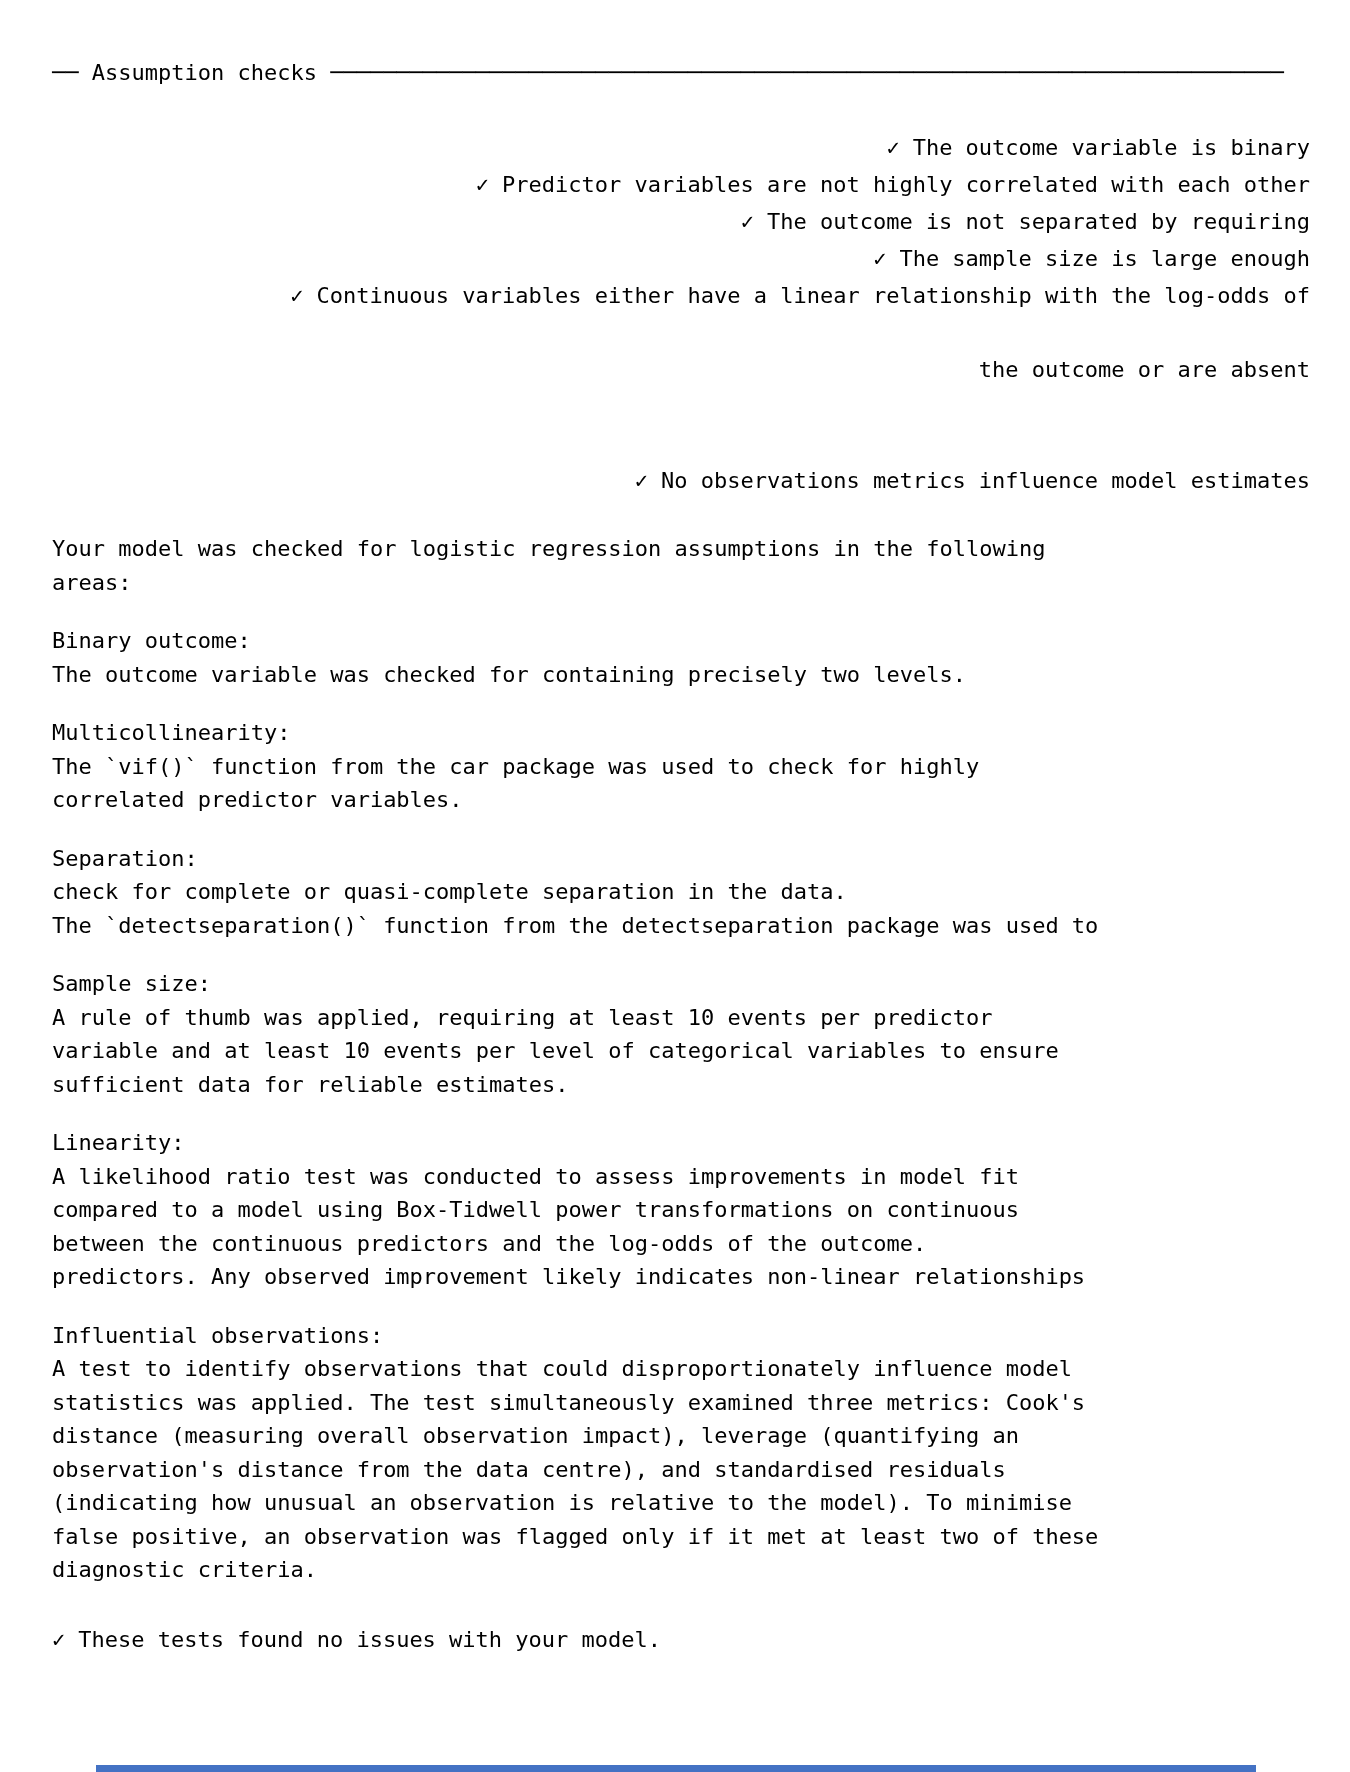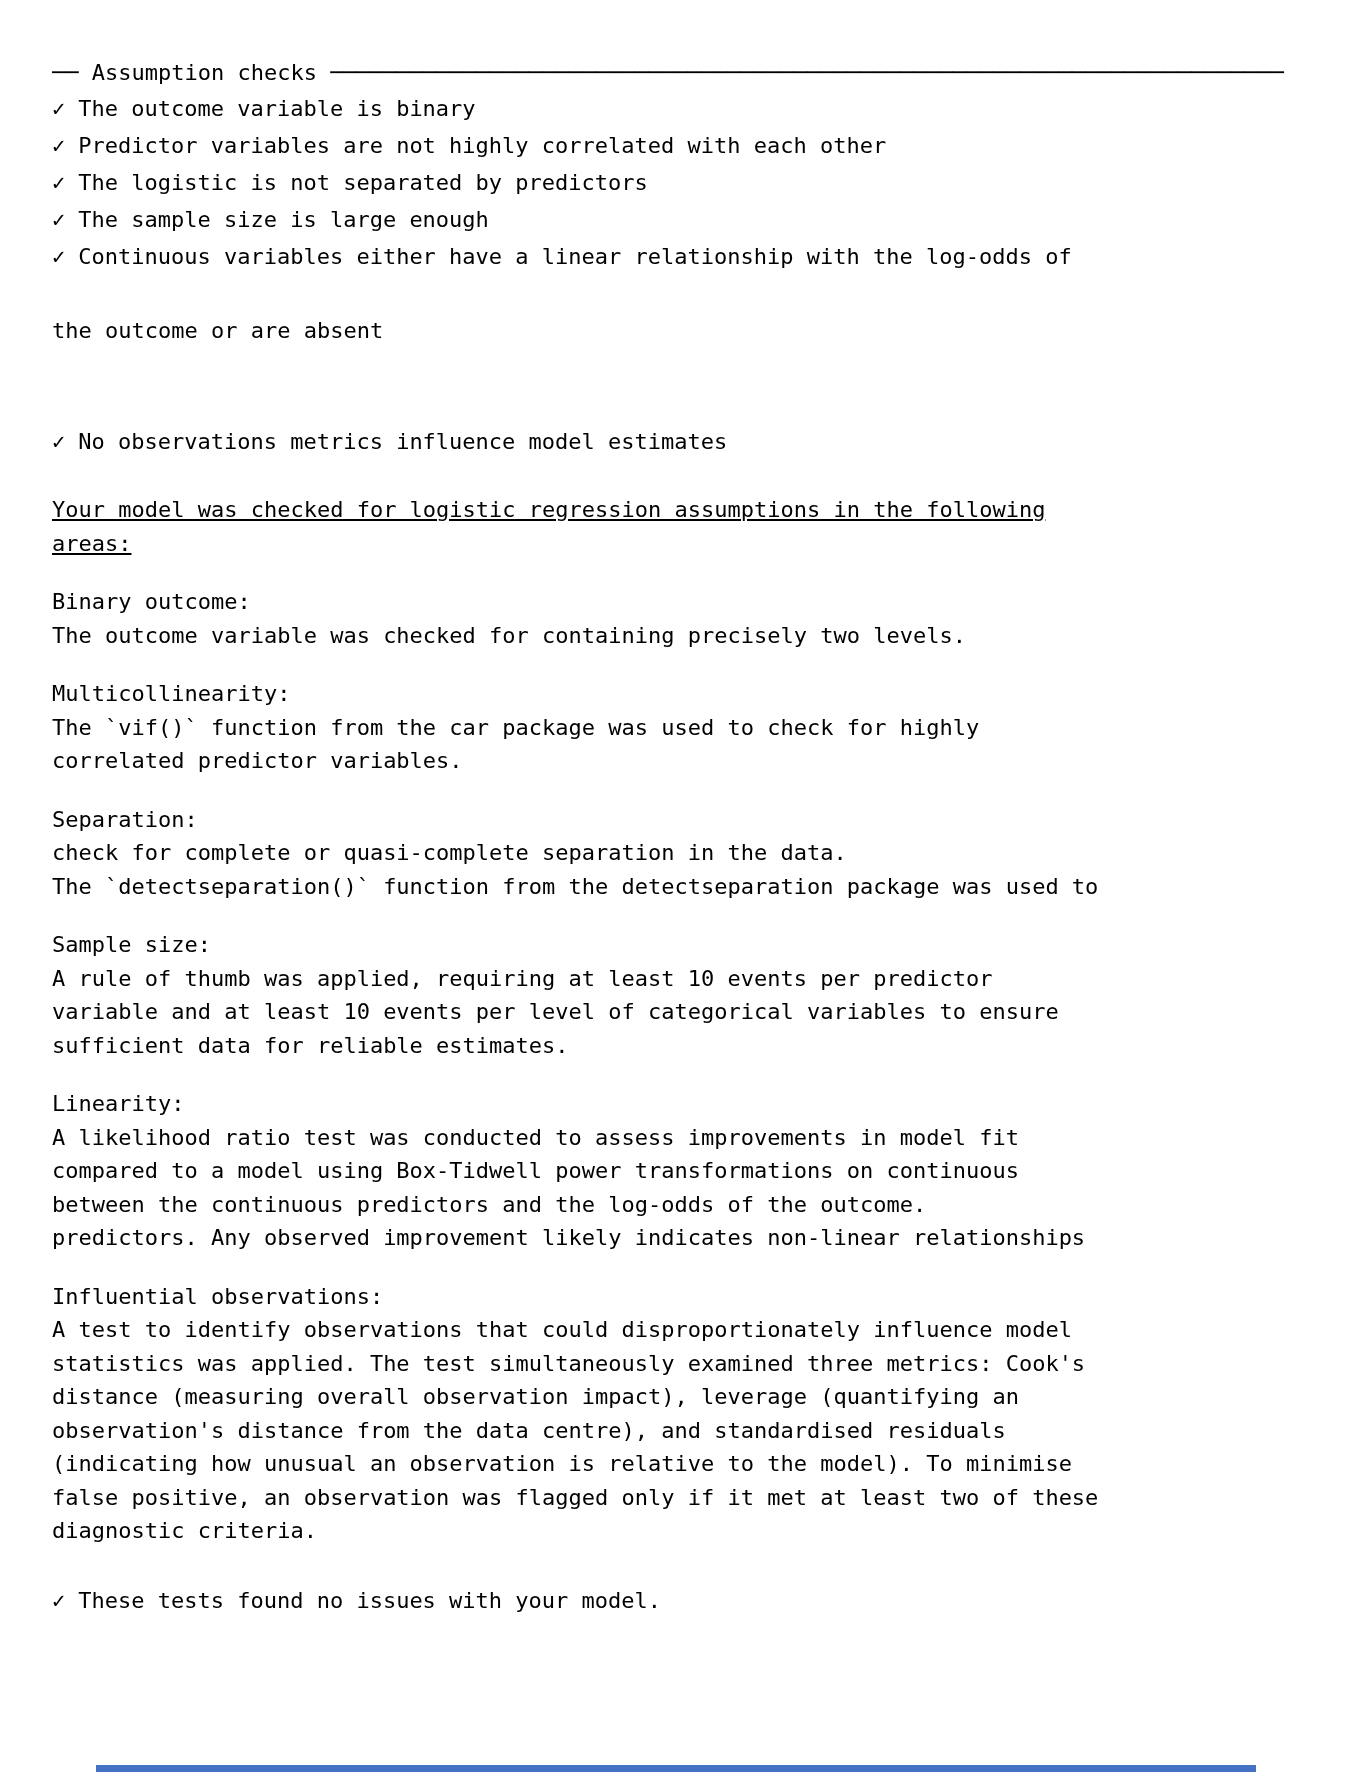--- a/index.html
+++ b/index.html
@@ -23,33 +23,34 @@
     white-space: pre;
   }
   .rule-line.title {
     line-height: 34px;
   }
   .rule-line.summary {
     line-height: 34px;
     margin-top: 33px;
   }
   .checklist {
+    margin-top: 39px;
+    text-align: right;
   }
   .check-item, .wrap-line {
     line-height: 37px;
   }
   .check {
     padding-right: 13px;
   }
   .intro {
     margin-top: 33px;
   }
   .intro .line {
     line-height: 33.5px;
-    text-decoration: underline;
   }
   .section {
     margin-top: 25px;
   }
   .section .heading, .section .line {
     line-height: 33.5px;
   }
   .conclusion {
     margin-top: 36.5px;
     line-height: 34px;
@@ -67,21 +68,21 @@
 <body style="background: rgb(255, 255, 255); color: rgb(0, 0, 0);">
 
 <div class="doc">
 
   <div class="rule-line title">── Assumption checks ────────────────────────────────────────────────────────────────────────</div>
 
 
   <div class="checklist">
     <div class="check-item"><span class="check">✓</span><span>The outcome variable is binary</span></div>
     <div class="check-item"><span class="check">✓</span><span>Predictor variables are not highly correlated with each other</span></div>
-    <div class="check-item"><span class="check">✓</span><span>The logistic is not separated by predictors</span></div>
+    <div class="check-item"><span class="check">✓</span><span>The outcome is not separated by requiring</span></div>
     <div class="check-item"><span class="check">✓</span><span>The sample size is large enough</span></div>
     <div class="check-item"><span class="check">✓</span><span>Continuous variables either have a linear relationship with the log-odds of</span>
       <div class="wrap-line">the outcome or are absent</div>
     </div>
     <div class="check-item"><span class="check">✓</span><span>No observations metrics influence model estimates</span></div>
   </div>
 
   <div class="intro">
     <div class="line">Your model was checked for logistic regression assumptions in the following</div>
     <div class="line">areas:</div>

